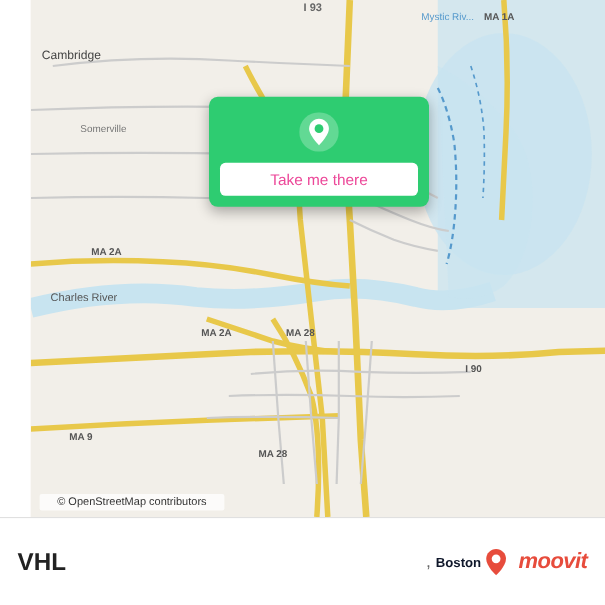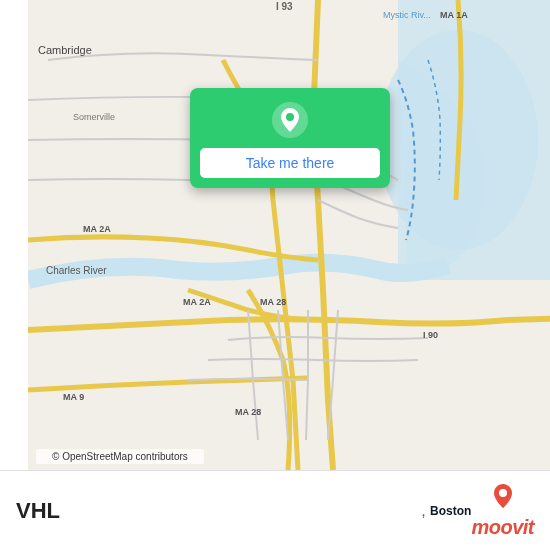--- a/index.html
+++ b/index.html
@@ -54,21 +54,21 @@
     }
 
     #location-pin {
       width: 36px;
       height: 36px;
       margin-bottom: 10px;
     }
 
     #take-me-there-btn {
       background-color: white;
-      color: #3b82f6;
+      color: #ec4899;
       border: none;
       border-radius: 5px;
       padding: 7px 18px;
       font-size: 14px;
       font-weight: 500;
       cursor: pointer;
       width: 100%;
       text-align: center;
     }
 
@@ -96,21 +96,20 @@
       color: #666;
       margin-left: 6px;
       font-weight: 400;
     }
 
     
     #moovit-logo {
       display: flex;
       align-items: center;
       gap: 6px;
-      flex-direction: column;
     }
 
     #moovit-pin {
       width: 28px;
       height: 28px;
     }
 
     #moovit-text {
       font-size: 18px;
       font-weight: 700;

